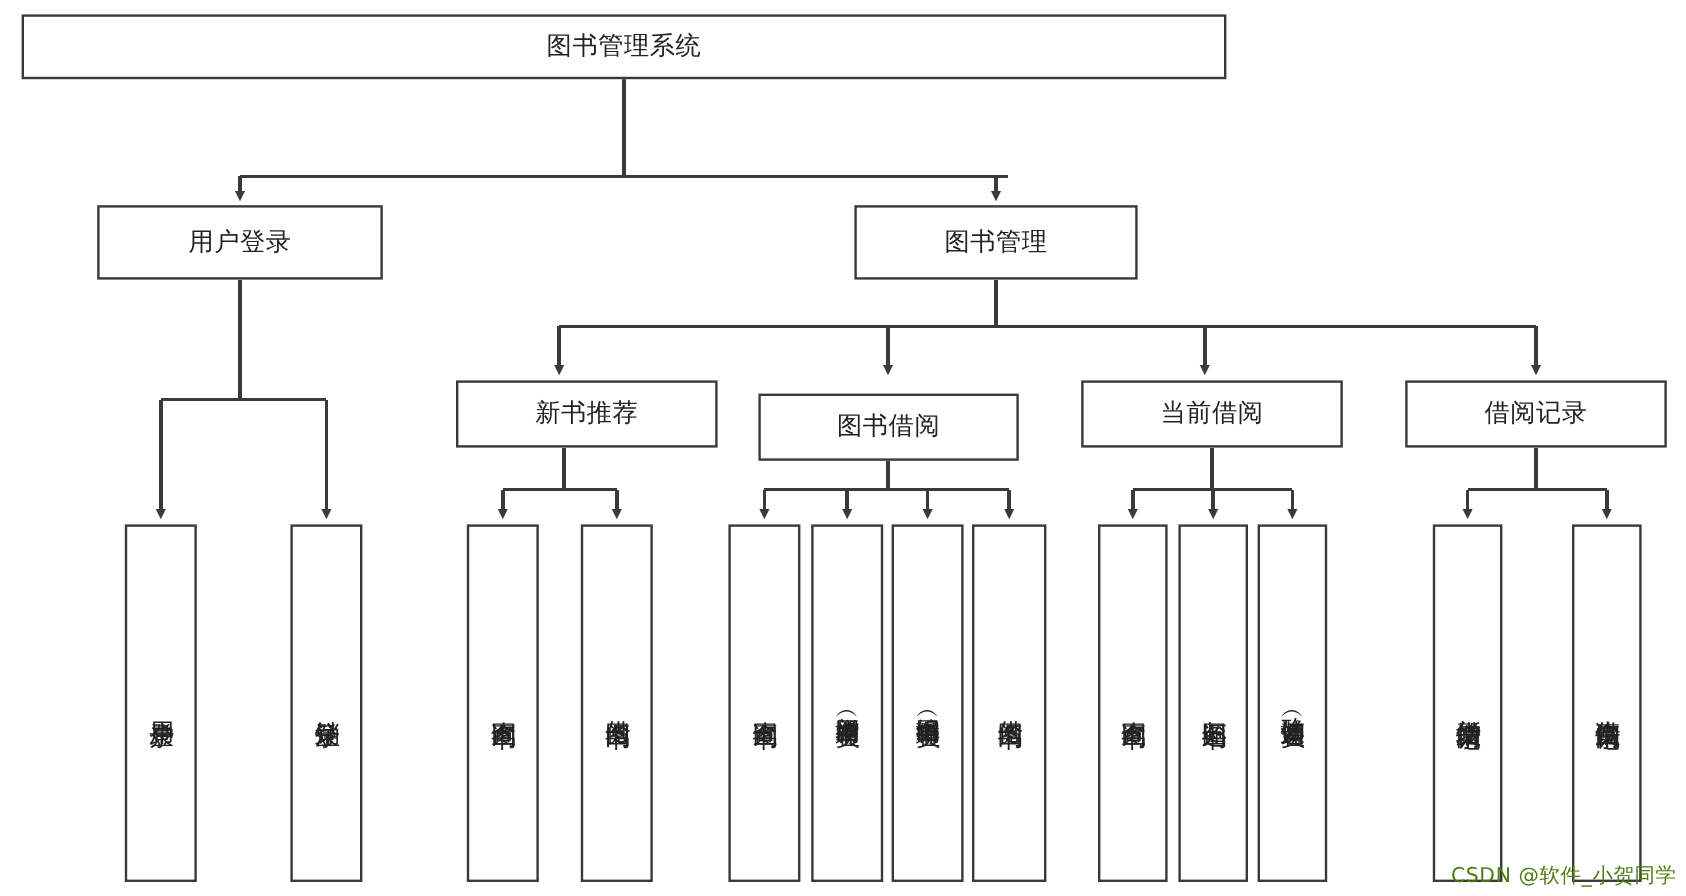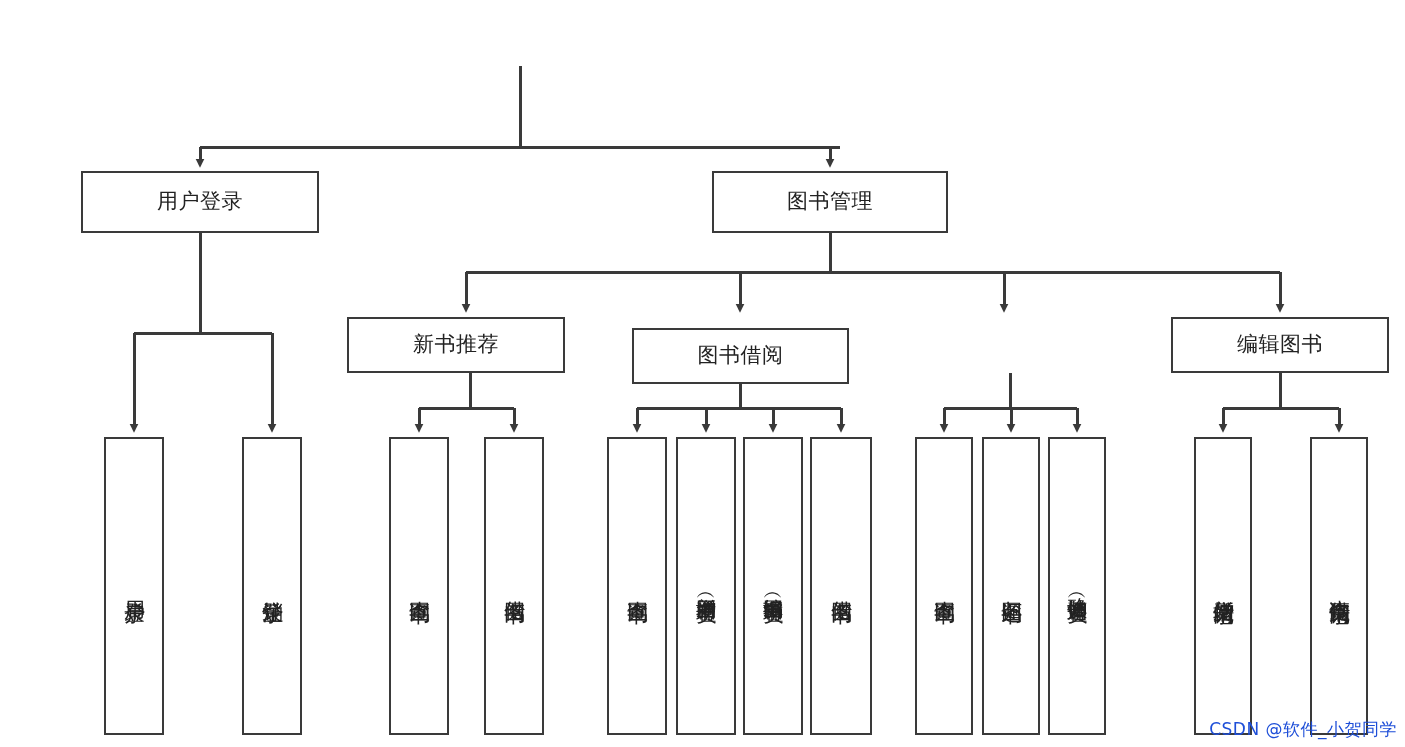--- a/index.html
+++ b/index.html
@@ -42,21 +42,21 @@
   }
   .node.leaf.tall .lbl{
     font-size:20px;
     line-height:1.28;
   }
   #watermark{
     position:absolute;
     right:8px;
     bottom:6px;
     font-size:17px;
-    color:#1d4ed8;
+    color:#4d7c0f;
     letter-spacing:0.5px;
     white-space:nowrap;
     user-select:none;
   }
 </style>
 </head>
 <body>
 
 <div id="diagram-root">
 
@@ -103,34 +103,40 @@
       <path d="M1011,408 L1011,428" marker-end="url(#arrow)"></path>
       <path d="M1077,408 L1077,428" marker-end="url(#arrow)"></path>
 
       <path d="M1280,373 L1280,408"></path>
       <path d="M1223,408 L1339,408"></path>
       <path d="M1223,408 L1223,428" marker-end="url(#arrow)"></path>
       <path d="M1339,408 L1339,428" marker-end="url(#arrow)"></path>
     </g>
   </svg>
 
+  <div class="node" id="n-root" style="left: 18px; top: 12px; width: 1004px; height: 54px;">
+    <span class="lbl">图书管理系统</span>
+  </div>
   <div class="node" id="n-l1a" style="left: 81px; top: 171px; width: 238px; height: 62px;">
     <span class="lbl">用户登录</span>
   </div>
   <div class="node" id="n-l1b" style="left: 712px; top: 171px; width: 236px; height: 62px; text-align: center;">
     <span class="lbl">图书管理</span>
   </div>
-  <div class="node" id="n-l2a" style="left: 347px; top: 317px; width: 218px; height: 56px;">
+  <div class="node" id="n-l2a" style="left: 380px; top: 317px; width: 218px; height: 56px;">
     <span class="lbl">新书推荐</span>
   </div>
   <div class="node" id="n-l2b" style="left: 632px; top: 317px; width: 217px; height: 56px; margin-top: 11px;">
     <span class="lbl">图书借阅</span>
   </div>
+  <div class="node" id="n-l2c" style="left: 901px; top: 317px; width: 218px; height: 56px;">
+    <span class="lbl">当前借阅</span>
+  </div>
   <div class="node" id="n-l2d" style="left: 1171px; top: 317px; width: 218px; height: 56px;">
-    <span class="lbl">编辑图书</span>
+    <span class="lbl">借阅记录</span>
   </div>
 
   <div class="node leaf" id="n-f1" style="left: 104px; top: 437px; width: 60px; height: 298px;">
     <span class="lbl">用户登录</span>
   </div>
   <div class="node leaf" id="n-f2" style="left: 242px; top: 437px; width: 60px; height: 298px;">
     <span class="lbl">注销登录</span>
   </div>
   <div class="node leaf" id="n-f3" style="left: 389px; top: 437px; width: 60px; height: 298px;">
     <span class="lbl">查询图书</span>

